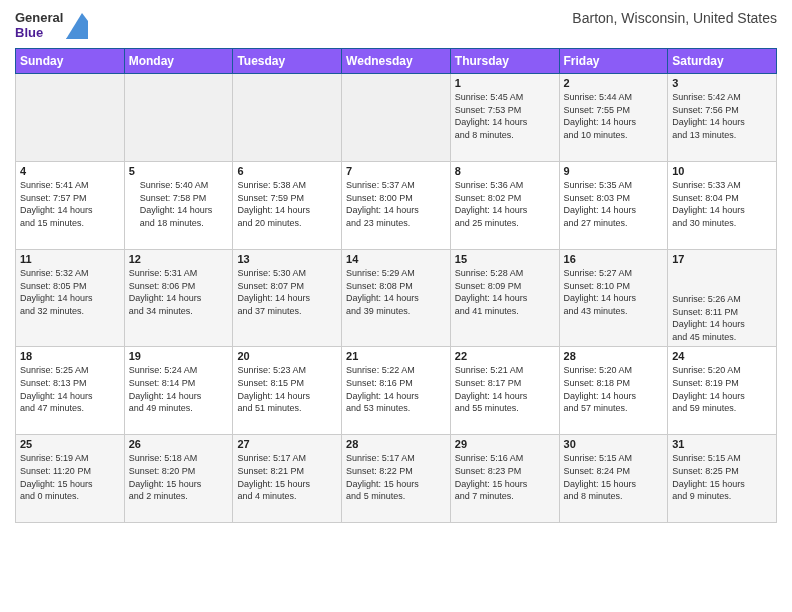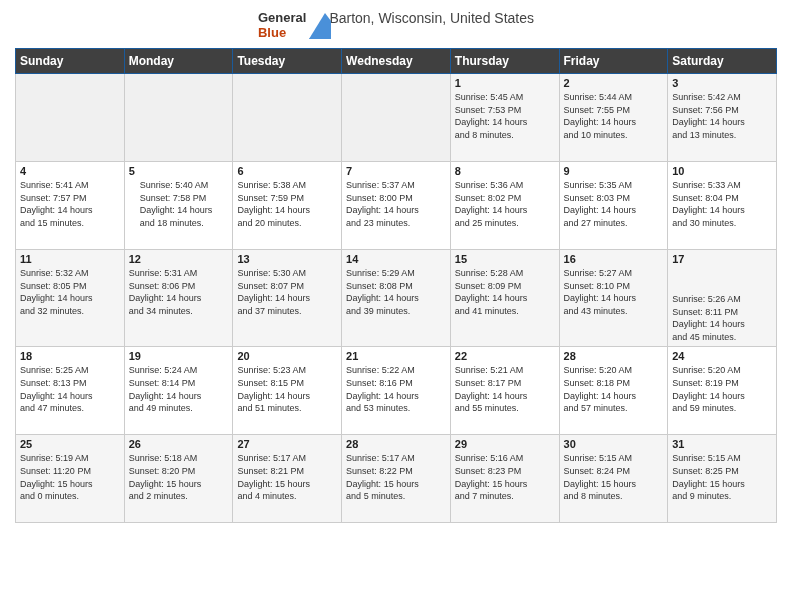--- a/index.html
+++ b/index.html
@@ -10,36 +10,36 @@
       background: #fff;
       overflow: hidden;
     }
     .page {
       width: 792px;
       height: 612px;
       padding: 10px 15px;
     }
     .header {
       display: flex;
-      justify-content: center;
+      justify-content: space-between;
       align-items: flex-start;
       margin-bottom: 8px;
     }
     .logo {
       display: flex;
       align-items: center;
     }
     .logo-text {
       display: flex;
       flex-direction: column;
       font-size: 13px;
       font-weight: bold;
     }
     .logo-general { color: #333; }
-    .logo-blue { color: #c2410c; }
+    .logo-blue { color: #4c1d95; }
     .logo-icon {
       width: 20px;
       height: 24px;
       margin-left: 3px;
       position: relative;
     }
     .title-block {
       text-align: right;
     }
     .month-title {
@@ -50,21 +50,21 @@
     .location {
       font-size: 14px;
       color: #444;
     }
     .calendar {
       width: 100%;
       border-collapse: collapse;
       border: 1px solid #ccc;
     }
     .calendar th {
-      background: #404040;
+      background: #8b5cf6;
       color: #fff;
       font-size: 12px;
       font-weight: bold;
       padding: 5px 4px;
       text-align: left;
       border: 1px solid #1a5a9a;
     }
     .calendar td {
       vertical-align: top;
       border: 1px solid #ccc;

